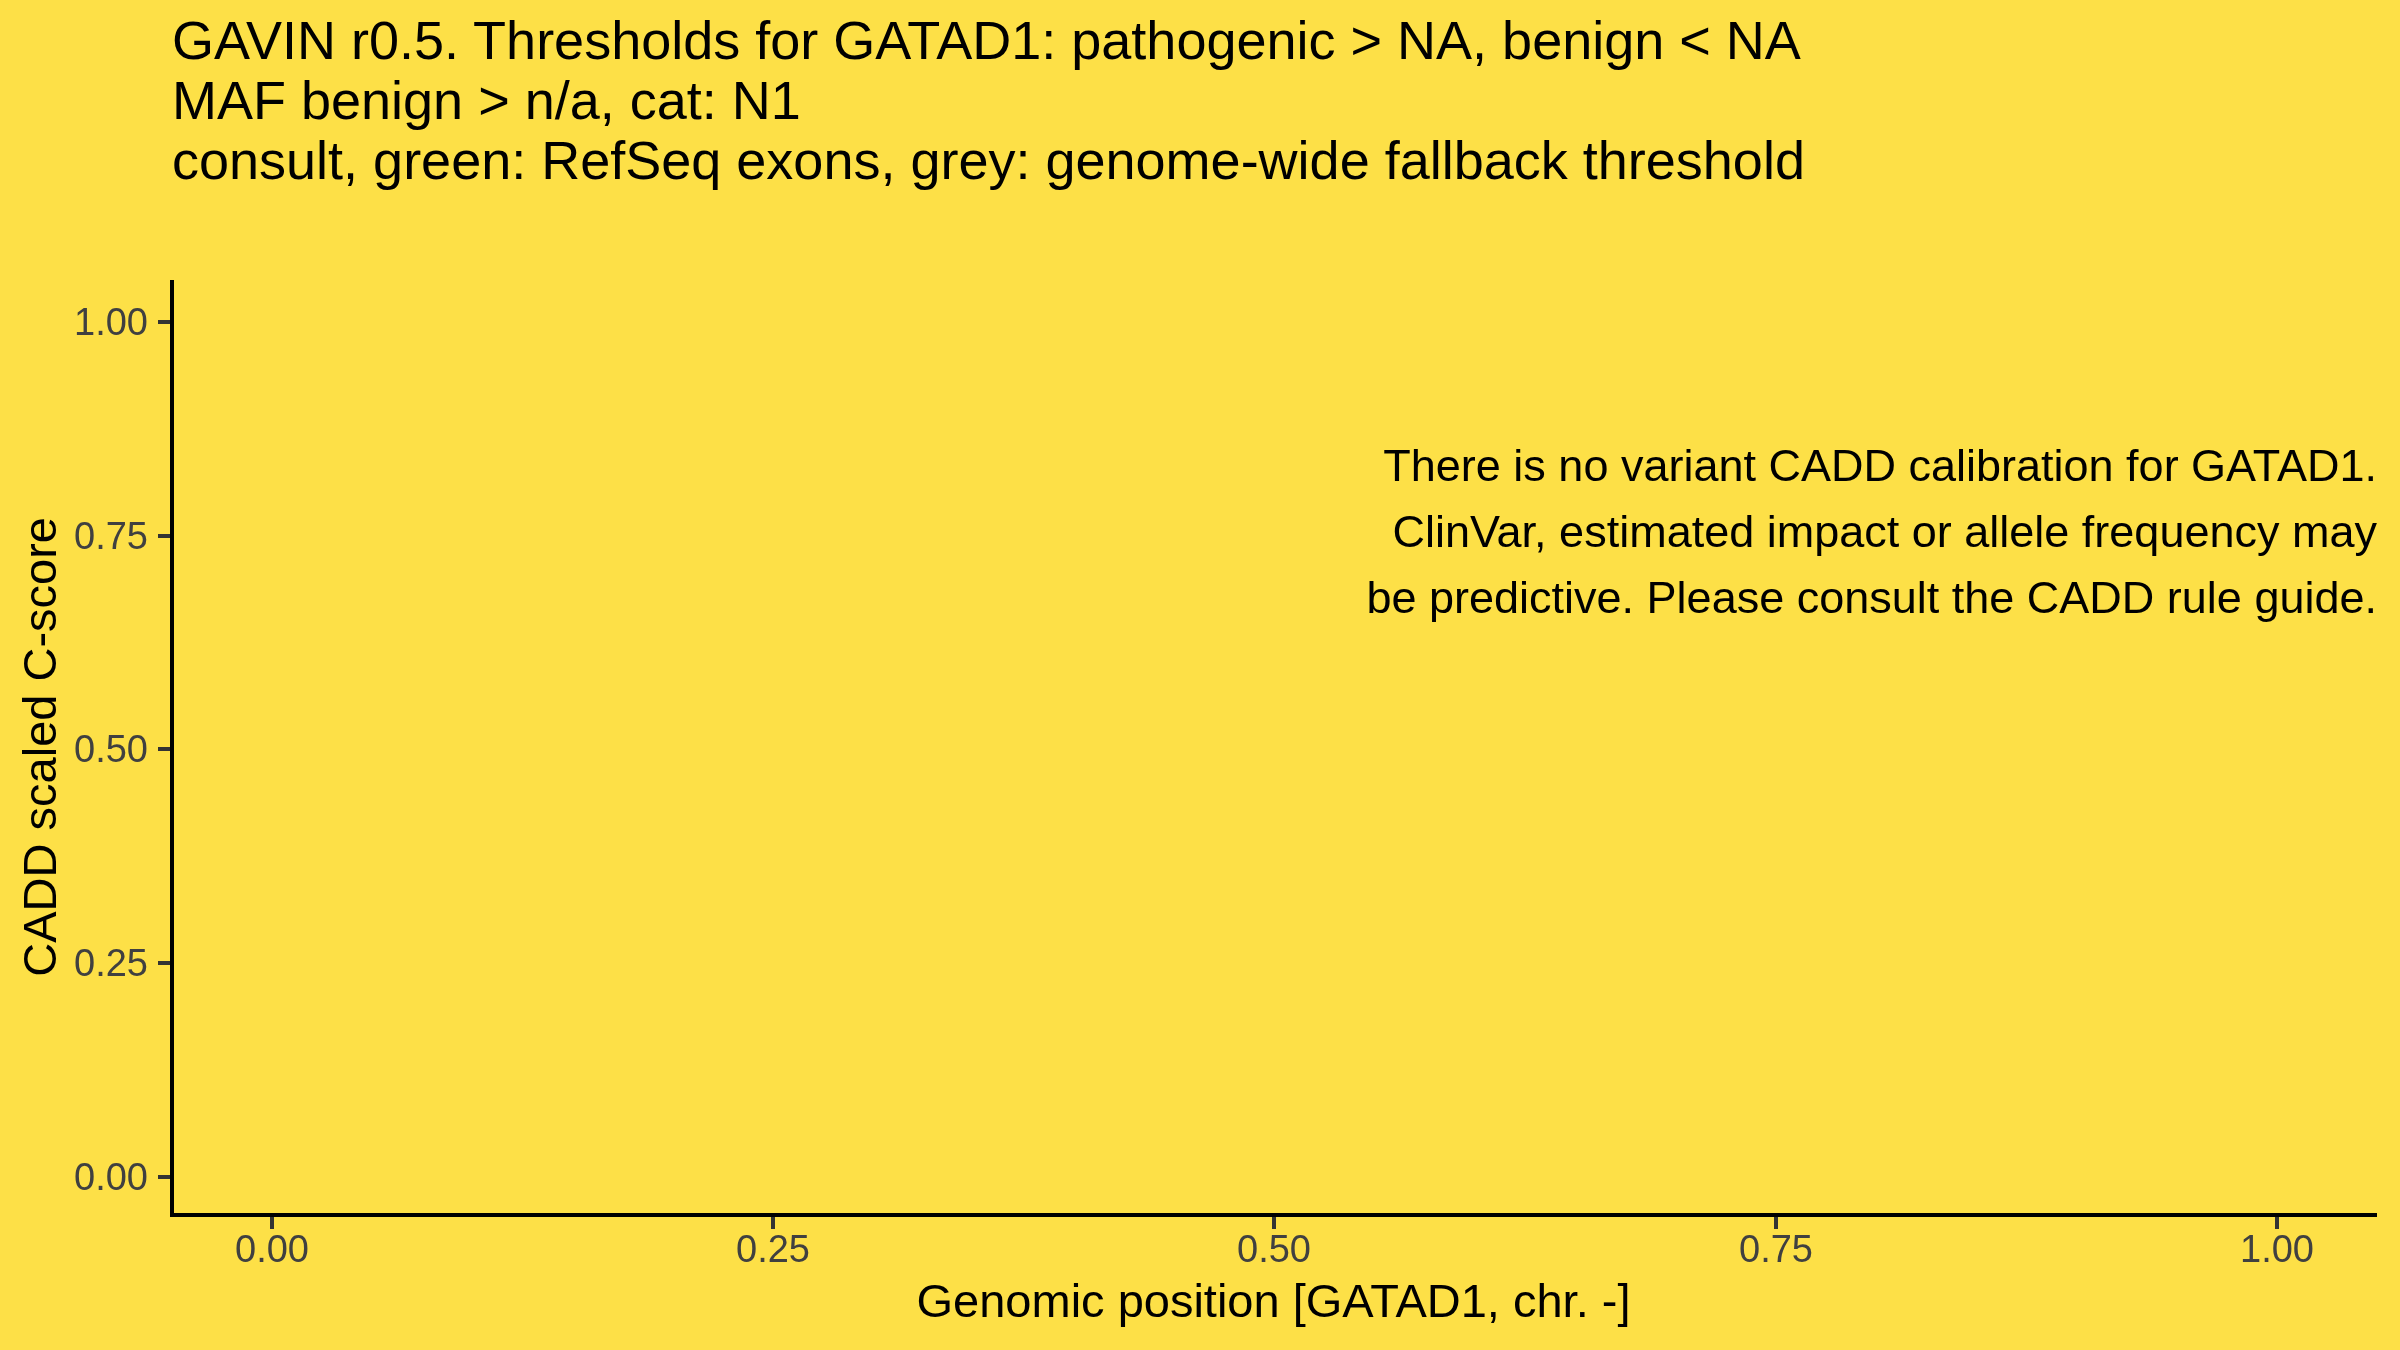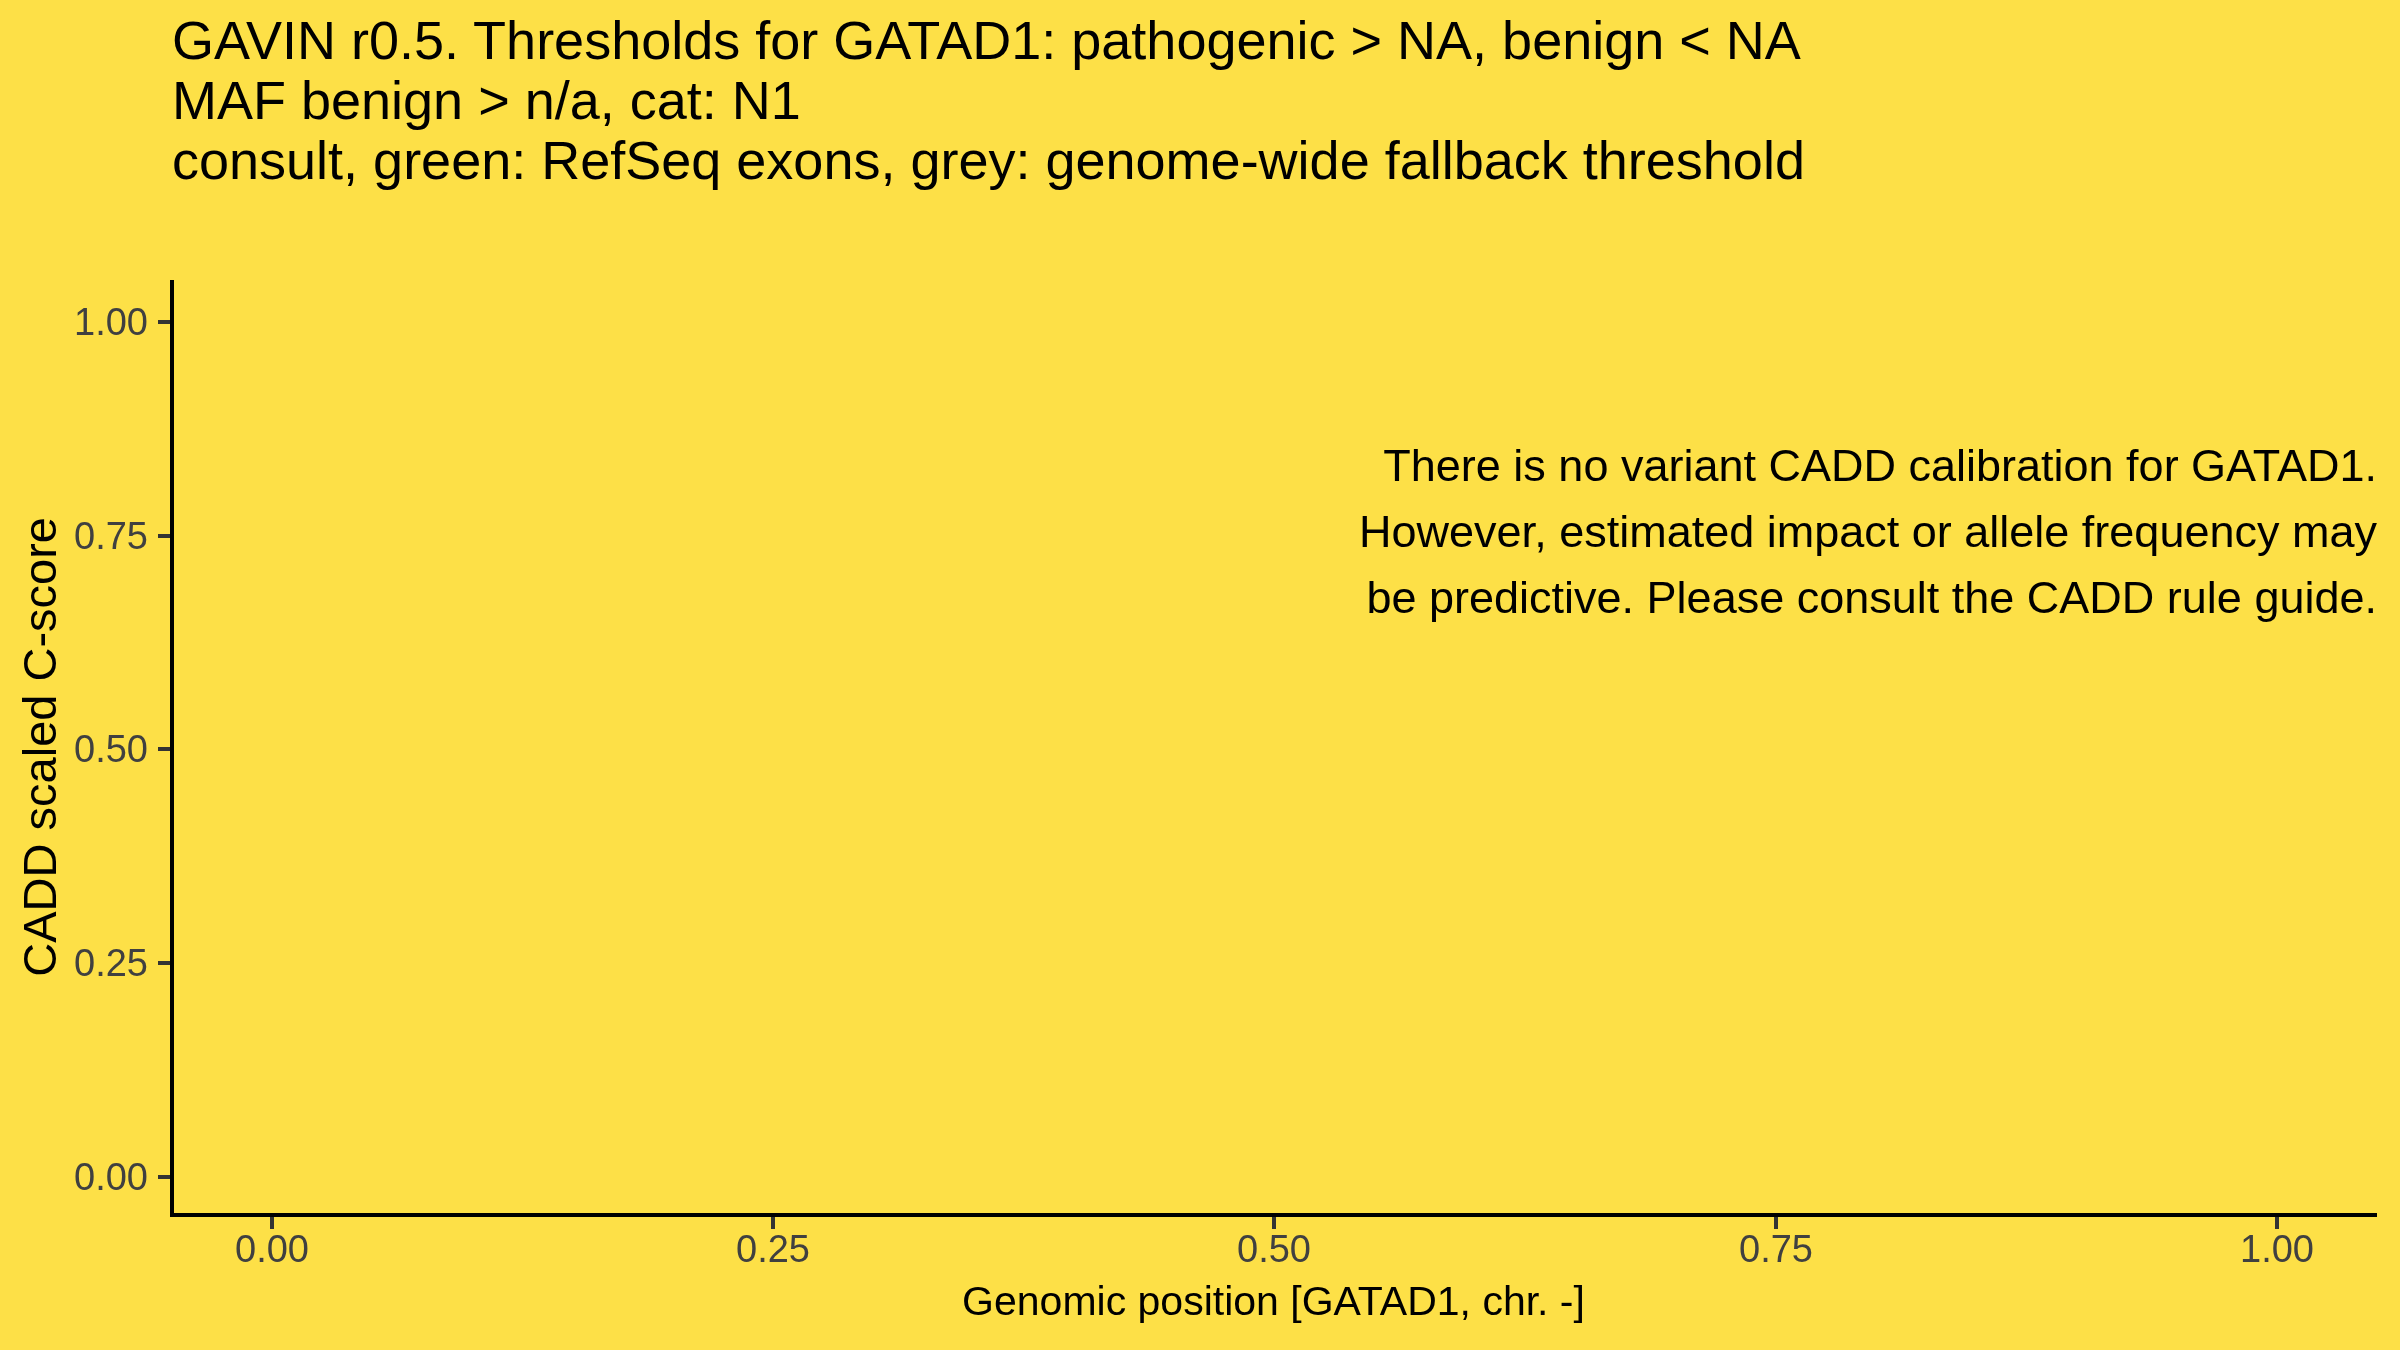--- a/index.html
+++ b/index.html
@@ -112,21 +112,21 @@
   .xlab.t3 { left: 1776px; }
   .xlab.t4 { left: 2277px; }
 
   
   .x-axis-title {
     position: absolute;
     left: 170px;
     top: 1276px;
     width: 2207px;
     text-align: center;
-    font-size: 41px;
+    font-size: 47px;
     line-height: 50px;
     color: #000000;
     white-space: nowrap;
   }
   .y-axis-title-box {
     position: absolute;
     left: 2px;
     top: 280px;
     width: 76px;
     height: 933px;
@@ -151,21 +151,21 @@
   <div class="plot-title">
     <div>GAVIN r0.5. Thresholds for GATAD1: pathogenic &gt; NA, benign &lt; NA</div>
     <div>MAF benign &gt; n/a, cat: N1</div>
     <div>consult, green: RefSeq exons, grey: genome-wide fallback threshold</div>
   </div>
 
   <div class="panel"></div>
 
   <div class="annotation">
     <div>There is no variant CADD calibration for GATAD1.</div>
-    <div>However, estimated impact or allele frequency may</div>
+    <div>ClinVar, estimated impact or allele frequency may</div>
     <div>be predictive. Please consult the CADD rule guide.</div>
   </div>
 
   <div class="ytick t0"></div>
   <div class="ytick t1"></div>
   <div class="ytick t2"></div>
   <div class="ytick t3"></div>
   <div class="ytick t4"></div>
 
   <div class="ylab t0">1.00</div>

